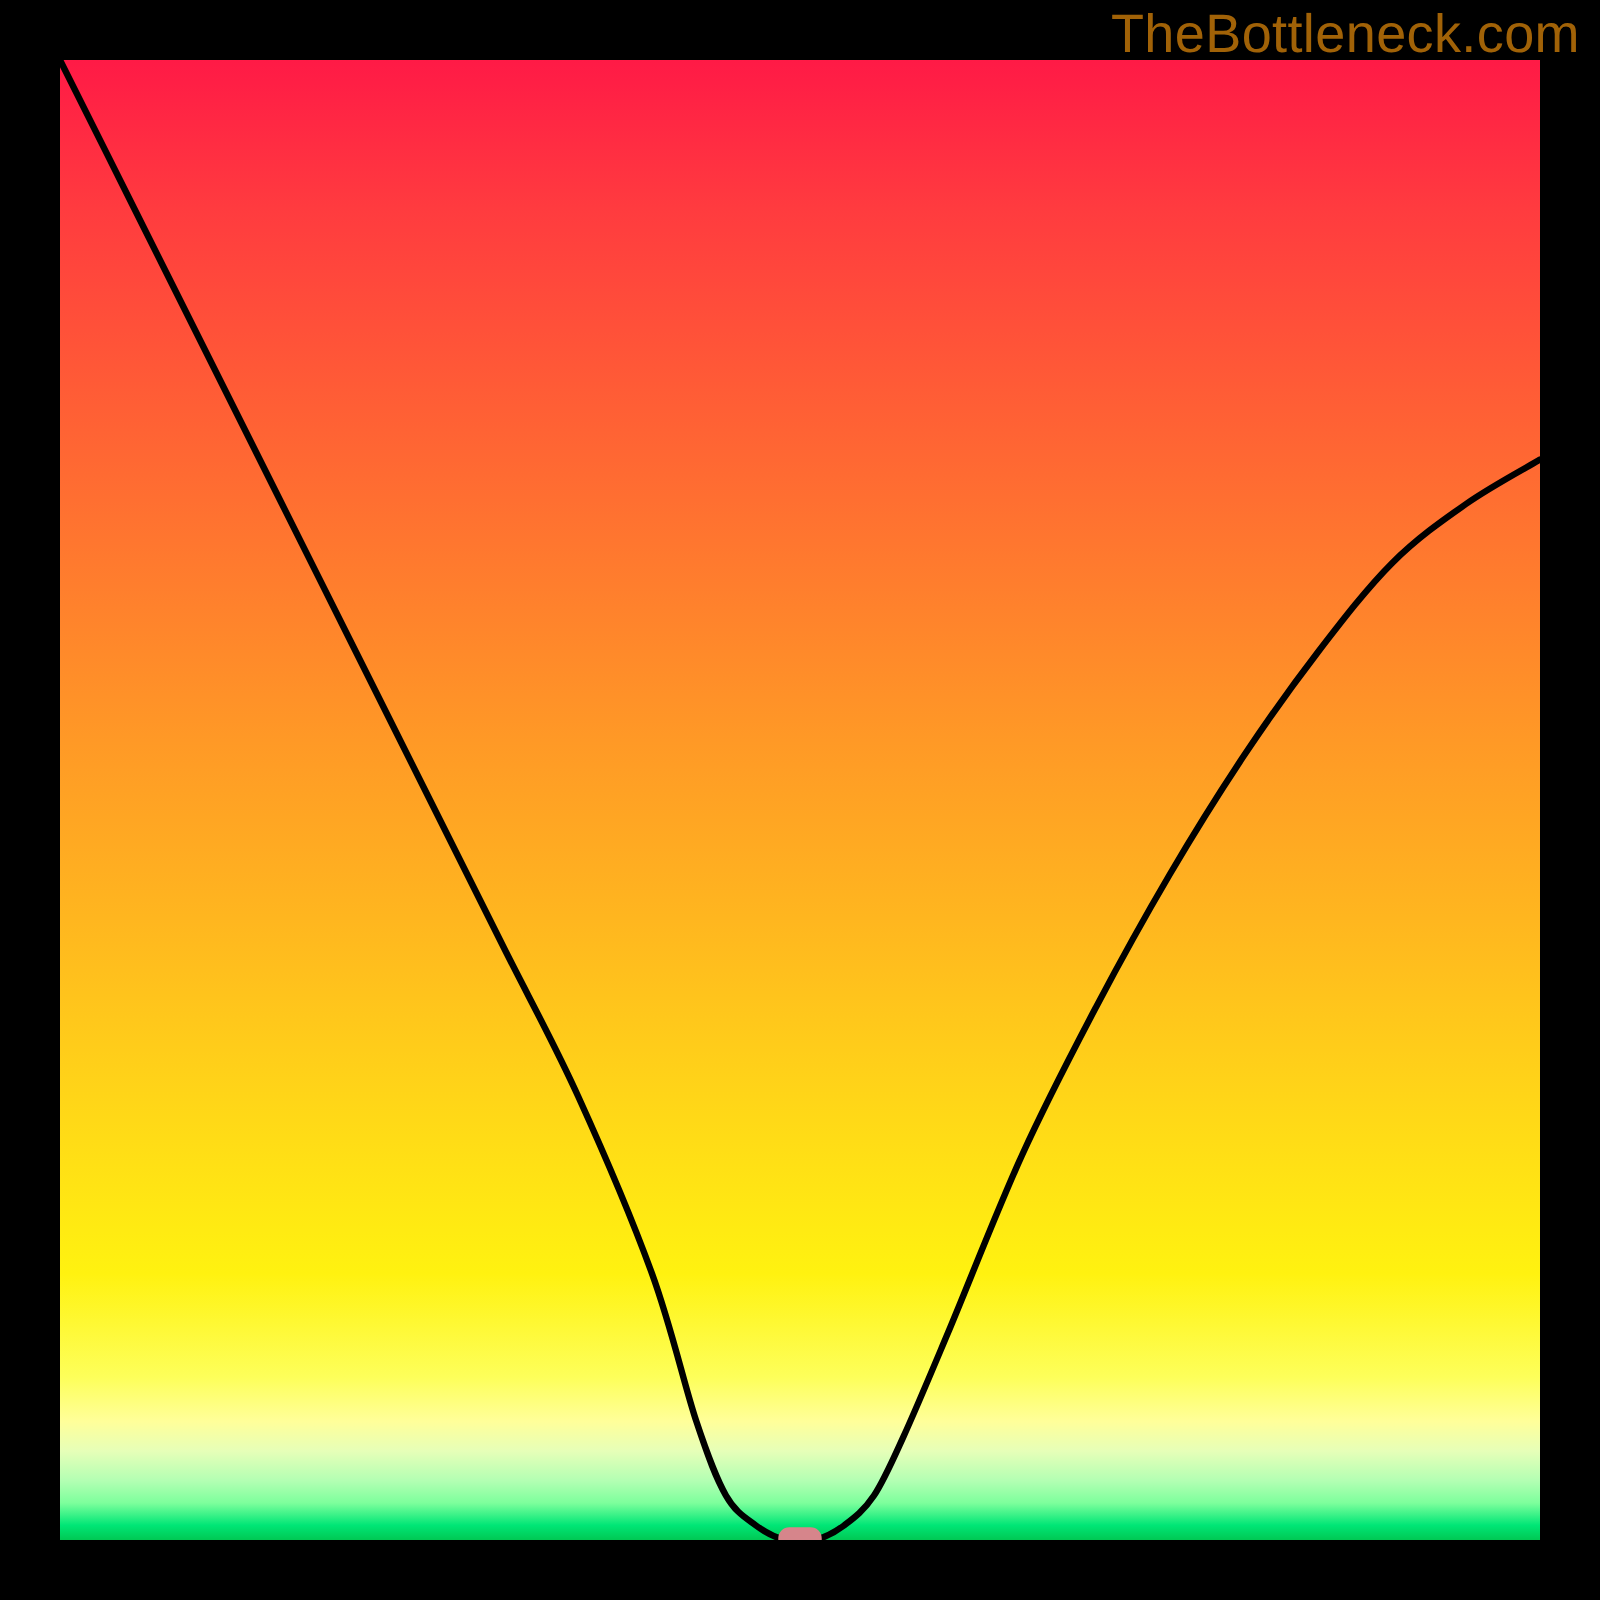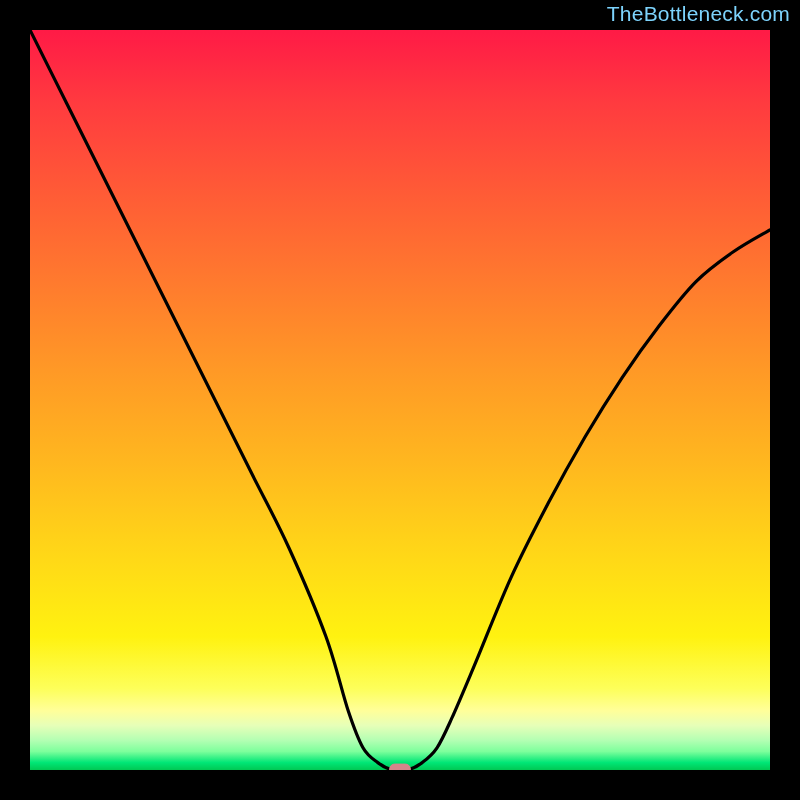--- a/index.html
+++ b/index.html
@@ -14,22 +14,22 @@
   .outer {
     position: relative;
     width: 800px;
     height: 800px;
     background: #000;
   }
   .watermark {
     position: absolute;
     top: 2px;
     right: 10px;
-    color: #7dd3fc;
-    font-size: 21px;
+    color: #a16207;
+    font-size: 27px;
     letter-spacing: 0.2px;
     font-weight: 500;
     z-index: 10;
   }
   .plot {
     position: absolute;
     left: 30px;
     top: 30px;
     width: 740px;
     height: 740px;

